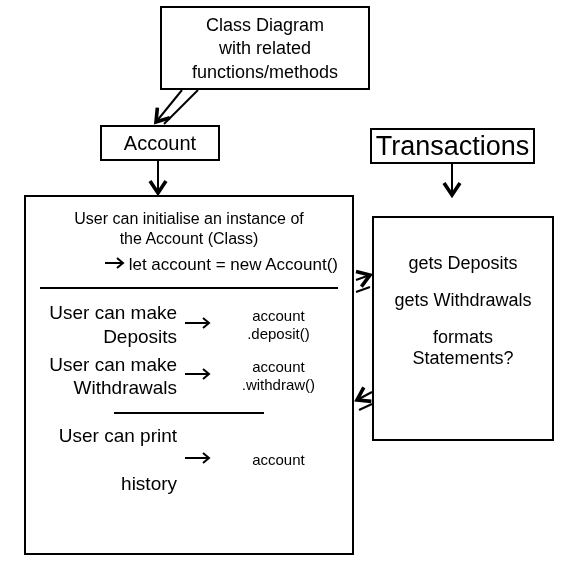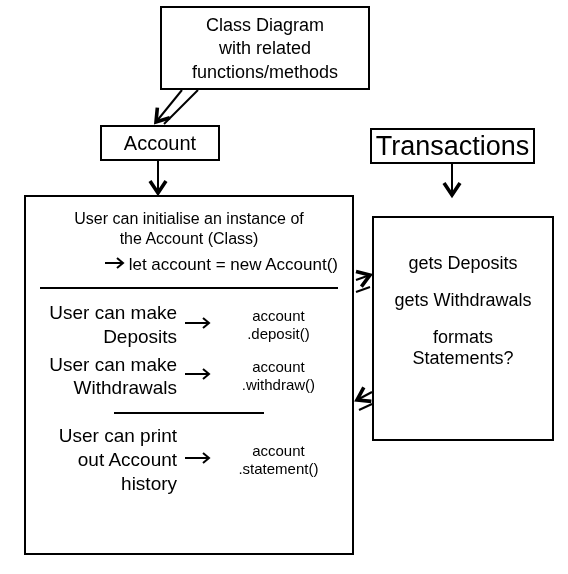--- a/index.html
+++ b/index.html
@@ -192,32 +192,31 @@
         <span>account</span><br>
         <span>.withdraw()</span>
       </div>
     </div>
 
     <hr class="hr-minor">
 
     <div class="row">
       <div class="left">
         <span>User can print</span><br>
-        <span>out Account</span><br>
+        <br>
         <span>history</span>
       </div>
       <div class="mid">
         <svg width="34" height="14" viewBox="0 0 34 14">
             <line x1="2" y1="7" x2="26" y2="7" stroke="#000" stroke-width="2"></line>
             <polyline points="20,2 26,7 20,12" fill="none" stroke="#000" stroke-width="2"></polyline>
           </svg>
       </div>
       <div class="right">
         <span>account</span><br>
-        <span>.statement()</span>
       </div>
     </div>
   </div>
 
   <div class="box transactions-body label-center">
     <div class="tbody-line">gets Deposits</div>
     <div class="tbody-line">gets Withdrawals</div>
     <div class="tbody-line" style="margin-bottom:0">formats</div>
     <div class="tbody-line" style="margin-top:0">Statements?</div>
   </div>

